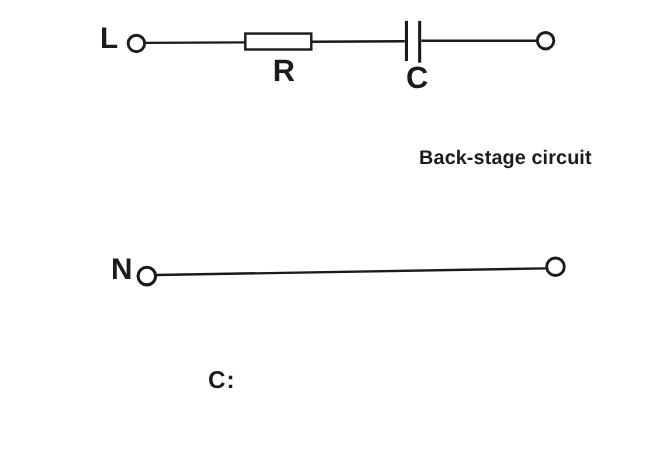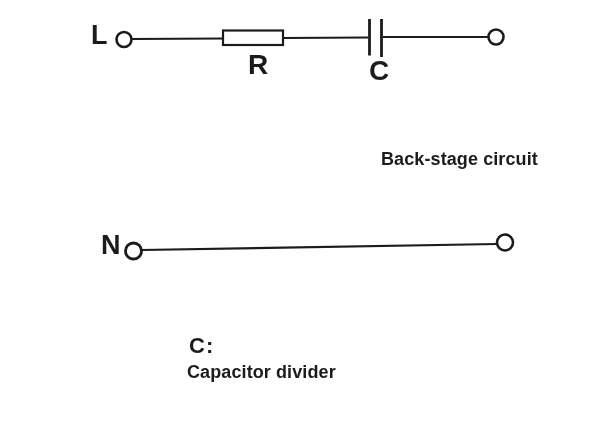--- a/index.html
+++ b/index.html
@@ -67,21 +67,20 @@
       <circle cx="505" cy="242.5" r="8" stroke-width="2.6"></circle>
     </g>
   </svg>
 
   <div class="lbl lbl-terminal" style="left:91px; top:21px;">L</div>
 
   <div class="lbl lbl-component" style="left:248px; top:50px;">R</div>
 
   <div class="lbl lbl-component" style="left:369px; top:56px;">C</div>
 
-  <div class="lbl lbl-caption" style="left:381px; top:150px;">Back-stage circuit</div>
+  <div class="lbl lbl-caption" style="left:381px; top:134px;">Back-stage circuit</div>
 
   <div class="lbl lbl-terminal" style="left:101px; top:231px;">N</div>
 
   <div class="lbl lbl-heading" style="left:189px; top:334px;">C:</div>
 
-  <div class="lbl lbl-caption" style="left:187px; top:363px;">Capacitor divider</div>
 
 </div>
 
 </body></html>

